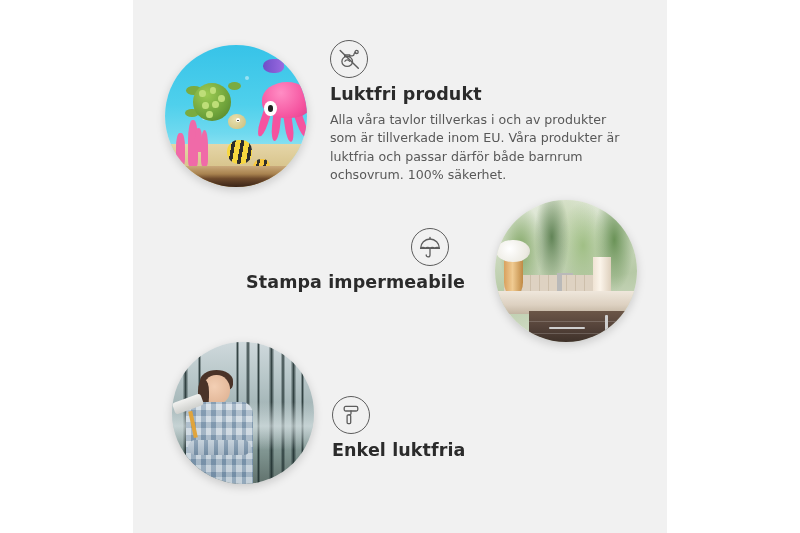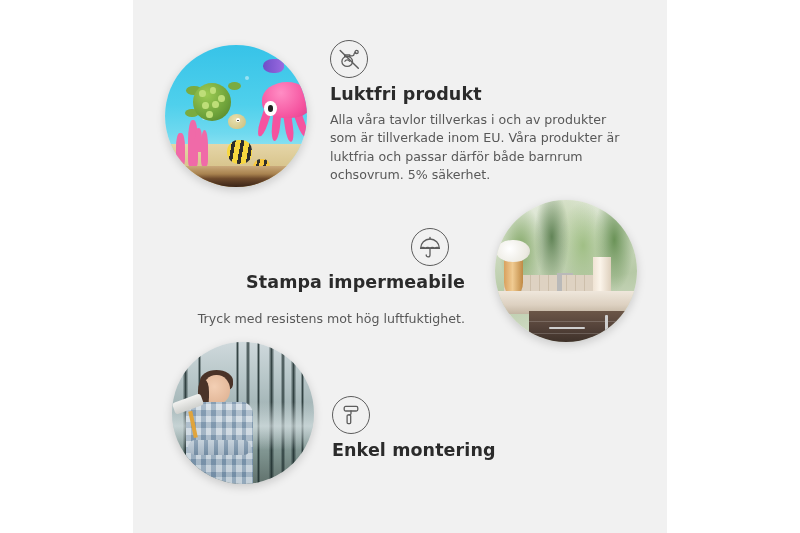--- a/index.html
+++ b/index.html
@@ -210,36 +210,35 @@
           <ellipse cx="10.2" cy="14.4" rx="5.3" ry="5"></ellipse>
           <path d="M7.6 9.5 h5.2 v-1.6 h-5.2 z"></path>
           <path d="M12.8 8.8 h2.6 a1.7 1.7 0 0 0 1.7 -1.7 a1.7 1.7 0 0 1 1.7 -1.7"></path>
           <circle cx="19.6" cy="5" r="1.6"></circle>
           <path d="M7.9 14.2 a2.6 2.6 0 0 1 4.6 0"></path>
           <path d="M3.2 3.4 L21.3 21.2" stroke-width="1.45"></path>
         </svg>
       </div>
     </div>
     <p class="f-title">Luktfri produkt</p>
-    <p class="f-body">Alla våra tavlor tillverkas i och av produkter som är tillverkade inom EU. Våra produkter är luktfria och passar därför både barnrum ochsovrum. 5% säkerhet.</p>
+    <p class="f-body">Alla våra tavlor tillverkas i och av produkter som är tillverkade inom EU. Våra produkter är luktfria och passar därför både barnrum ochsovrum. 100% säkerhet.</p>
   </div>
 
   <div class="feature" id="feat-2">
     <div class="icon-wrap">
       <div class="icon-badge">
         <svg class="ico-svg" width="24" height="24" viewBox="0 0 24 24" fill="none" stroke="#5d5d5d" stroke-width="1.3" stroke-linecap="round" stroke-linejoin="round">
           <path d="M2.6 13.4 a9.4 9.4 0 0 1 18.8 0 z"></path>
           <path d="M2.6 13.4 a3.2 3.2 0 0 1 4.7 0 a3.2 3.2 0 0 1 4.7 0 a3.2 3.2 0 0 1 4.7 0 a3.2 3.2 0 0 1 4.7 0"></path>
           <path d="M12 4 V2.4"></path>
           <path d="M12 13.4 V20 a1.9 1.9 0 0 1 -3.8 0"></path>
         </svg>
       </div>
     </div>
     <p class="f-title">Stampa impermeabile</p>
-    <p class="f-body">Tryck med resistens mot hög luftfuktighet.</p>
   </div>
 
   <div class="medallion" id="med-bath">
     <div class="med-img">
       <div class="bath-wall"></div>
       <div class="bath-splash"></div>
       <div class="faucet-sp"></div>
       <div class="faucet"></div>
       <div class="tallbox"></div>
       <div class="vase"></div>
@@ -282,16 +281,16 @@
   <div class="feature" id="feat-3">
     <div class="icon-wrap">
       <div class="icon-badge">
         <svg class="ico-svg" width="24" height="24" viewBox="0 0 24 24" fill="none" stroke="#5d5d5d" stroke-width="1.3" stroke-linecap="round" stroke-linejoin="round">
           <rect x="5.2" y="3.4" width="13.6" height="4.6" rx="1.5"></rect>
           <path d="M12 8 v2.4 a1.5 1.5 0 0 1 -1.5 1.5 H9.8"></path>
           <rect x="8.1" y="11.9" width="3.6" height="8.7" rx="1"></rect>
         </svg>
       </div>
     </div>
-    <p class="f-title">Enkel montering</p>
+    <p class="f-title">Enkel luktfria</p>
   </div>
 
 </div>
 
 </body></html>

